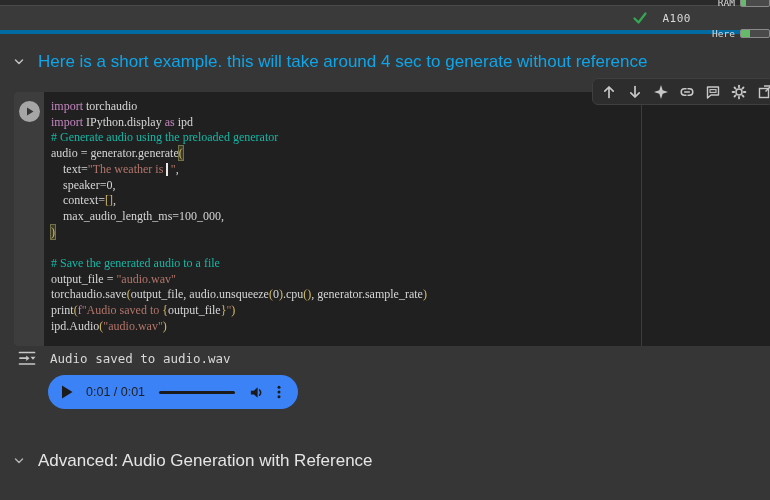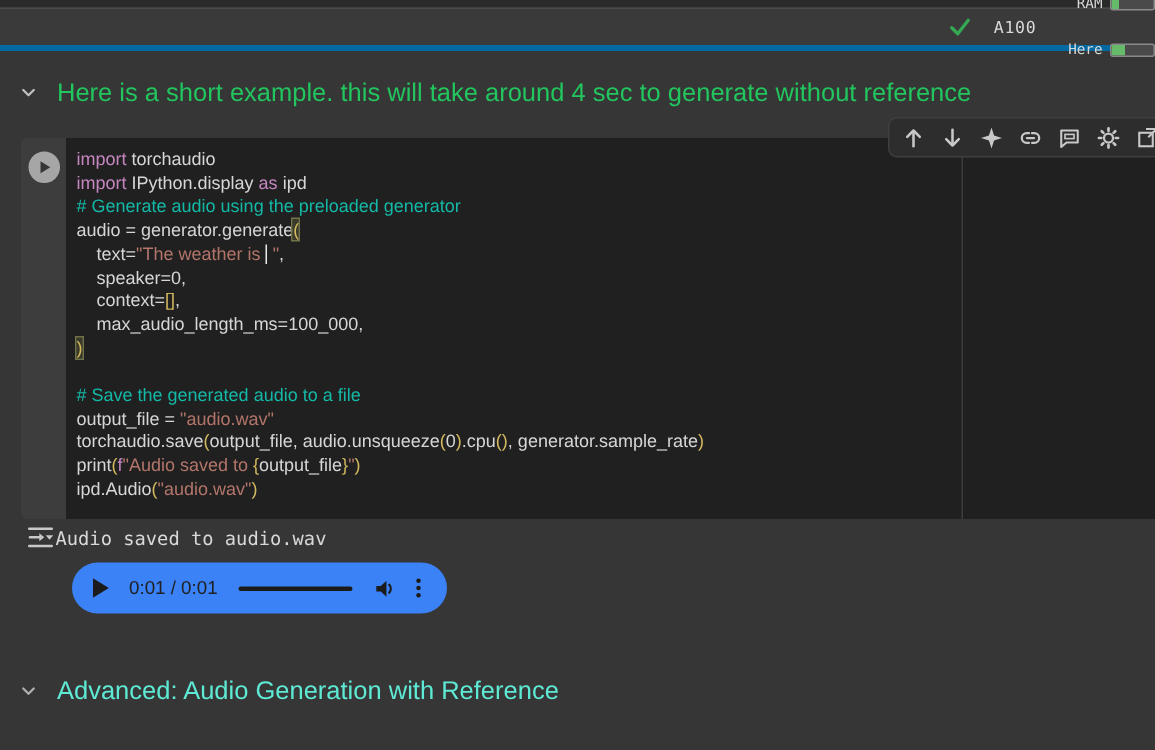--- a/index.html
+++ b/index.html
@@ -20,52 +20,52 @@
   .meters { display:flex; flex-direction:column; gap:20px; margin-right:0; }
   .meter-row { display:flex; align-items:center; gap:5px; }
   .meter-label { color:#d9d9d9; font-size:9.5px; font-family:"DejaVu Sans Mono", monospace; text-align:right; width:28px; }
   .meter-bar { width:30px; height:9px; background:#4a4a4a; border:1px solid #8a8a8a; border-radius:2px; position:relative; overflow:hidden; }
   .meter-fill { position:absolute; left:0; top:0; bottom:0; background:#66bb6a; }
   
   .section-header { position:absolute; left:12px; display:flex; align-items:center; gap:12px; height:26px; }
   .section-header.first { top:49px; }
   .section-header.second { top:448px; }
   .chev { width:14px; height:14px; flex:0 0 auto; cursor:pointer; }
-  .h-text { font-size:17px; color:#22c55e; white-space:nowrap; }
-  .section-header.second .h-text { color:#5eead4;text-align:right; }
+  .h-text { font-size:17px; color:#0ea5e9; white-space:nowrap; }
+  .section-header.second .h-text { color:#e5e5e5;text-align:right; }
   
   .code-cell {
     position:absolute; left:14px; top:92px; width:756px; height:254px;
     background:#202020; border-radius:3px 0 0 3px; display:flex;
   }
   .cell-gutter { width:30px; background:#3d3d3d; flex:0 0 auto; border-radius:3px 0 0 3px; }
   .run-button {
     width:21px; height:21px; border-radius:50%; background:#a6a6a6;
     margin:9px auto 0 auto; display:flex; align-items:center; justify-content:center; cursor:pointer;
   }
   .run-button svg { display:block; }
   .editor { position:relative; flex:1; padding:7px 0 0 7px; overflow:hidden; }
   .editor-divider { position:absolute; left:597px; top:12px; bottom:0; width:1px; background:#3c3c3c; }
-  .code-lines { font-family:Liberation Sans, sans-serif; font-size:12px; line-height:15.7px; white-space:pre; color:#d6d6d6; }
+  .code-lines { font-family:Liberation Serif, serif; font-size:12px; line-height:15.7px; white-space:pre; color:#d6d6d6; }
   .tok-kw  { color:#c586c0; }
   .tok-com { color:#14b8a6; }
   .tok-str { color:#b3756a; }
   .tok-brk { color:#d3b95f; }
   .tok-pln { color:#d6d6d6; }
   .tok-hlb { color:#d3b95f; background:#3a3a2a; outline:1px solid #73734a; }
   .cursor  { display:inline-block; width:1.5px; height:13px; background:#eaeaea; vertical-align:text-bottom; }
   
   .cell-toolbar {
     position:absolute; left:592px; top:78px; height:27px; width:182px;
     background:#2d2d2d; border:1px solid #3f3f3f; border-radius:6px;
     display:flex; align-items:center; gap:10px; padding:0 8px; overflow:hidden;
   }
   .tb-icon { width:16px; height:16px; flex:0 0 auto; cursor:pointer; }
   
-  .output-row { position:absolute; left:18px; top:351px; display:flex; align-items:center; }
+  .output-row { position:absolute; left:18px; top:351px; display:flex; align-items:center; gap:13px; }
   .output-icon { width:19px; height:15px; cursor:pointer; }
   .output-text { font-family:"DejaVu Sans Mono", monospace; font-size:12.5px; color:#d8d8d8; }
   .audio-player {
     position:absolute; left:48px; top:375px; width:250px; height:34px;
     background:#3b82f6; border-radius:17px; display:flex; align-items:center; padding:0 13px;
   }
   .play-btn { width:12px; height:14px; cursor:pointer; flex:0 0 auto; }
   .time { font-size:12.5px; color:#202124; margin-left:13px; white-space:nowrap; }
   .progress { flex:1; margin:0 14px; height:3px; display:flex; align-items:center; cursor:pointer; }
   .progress-line { width:100%; height:3px; background:#1b1b1b; border-radius:2px; }

